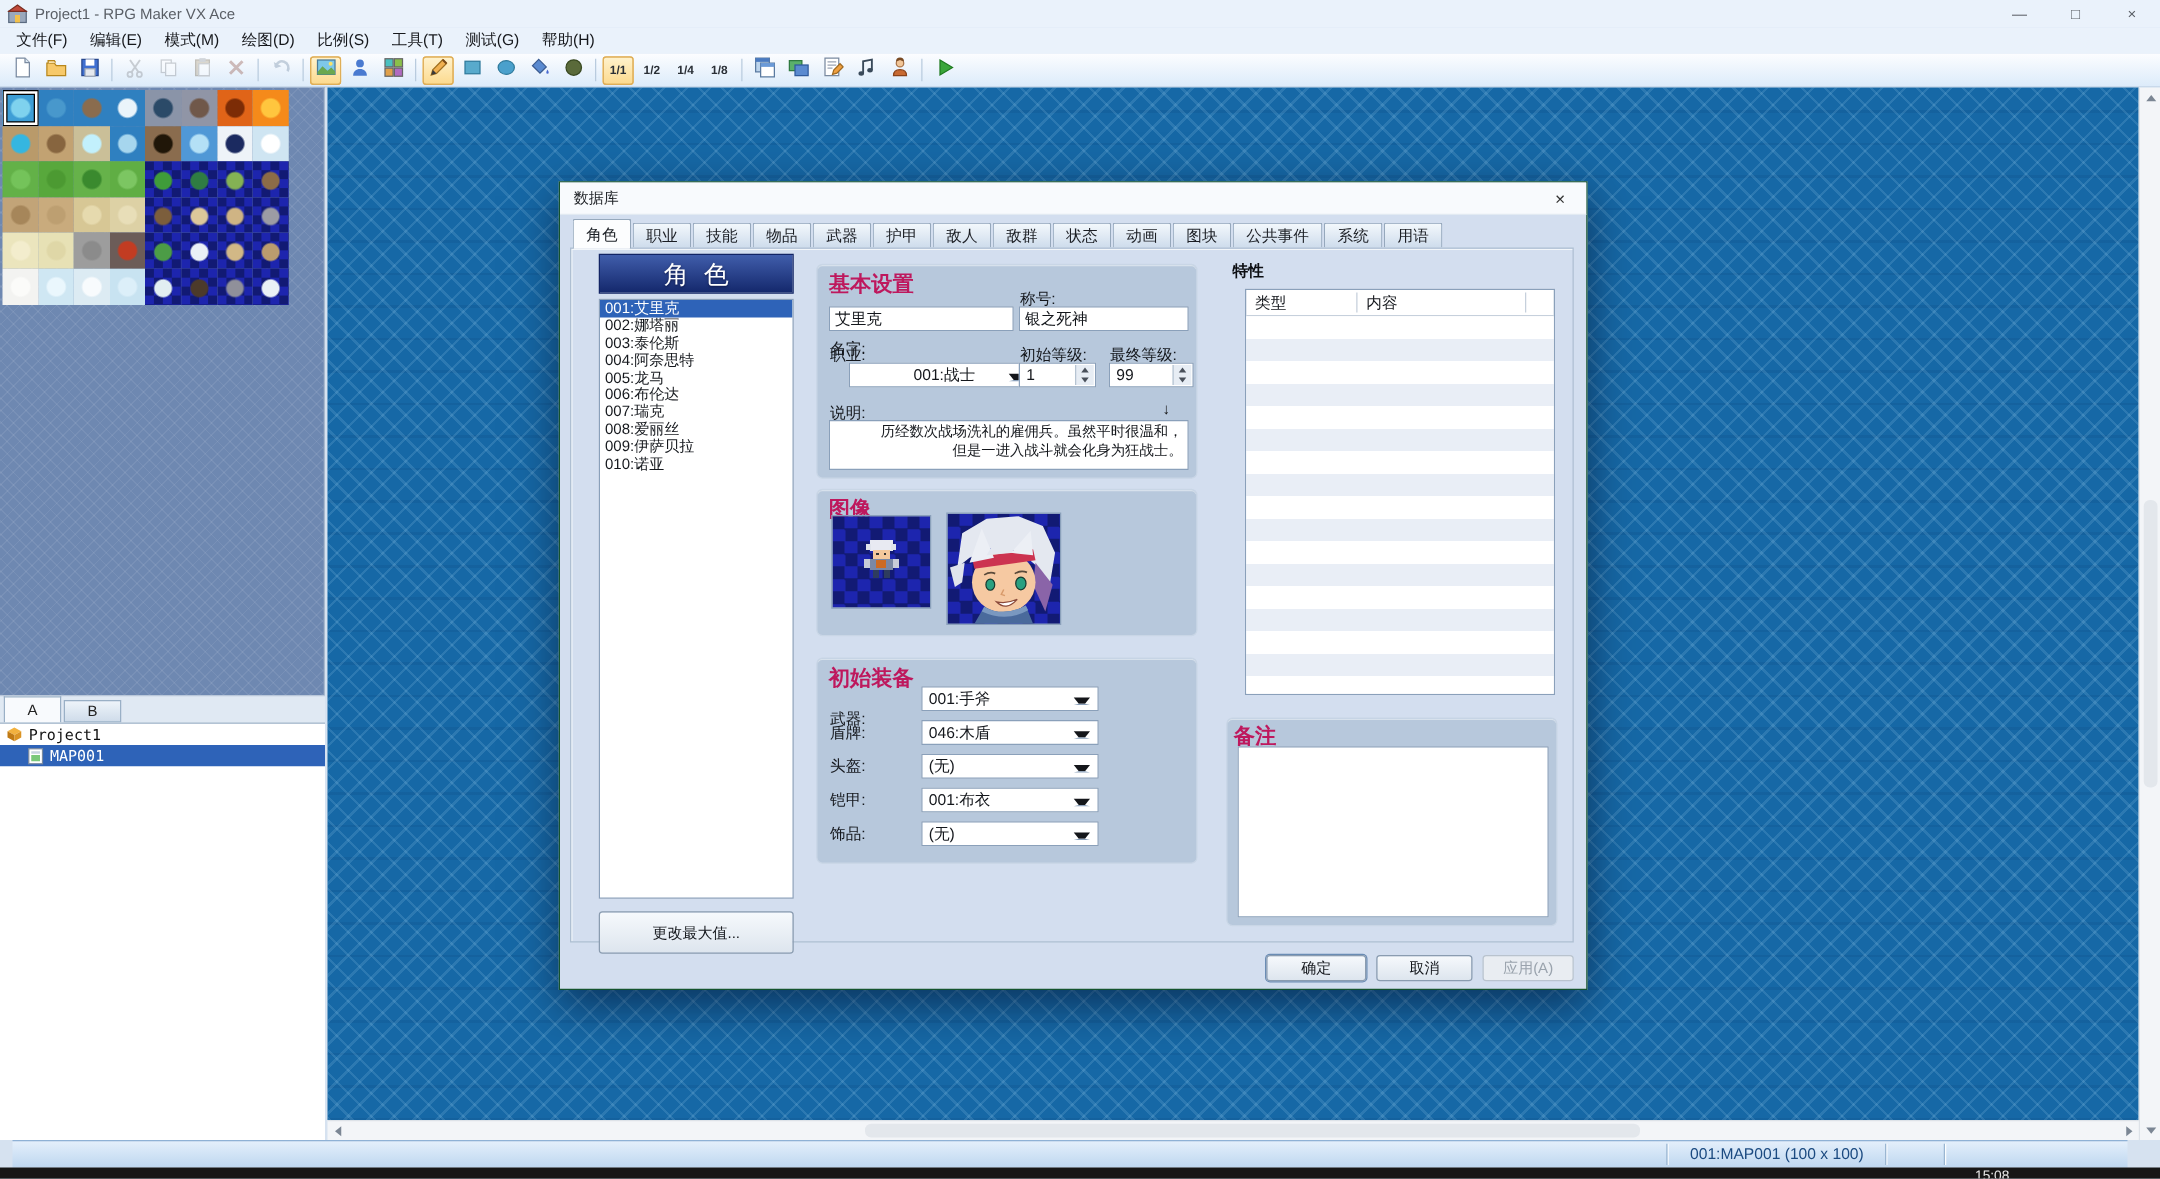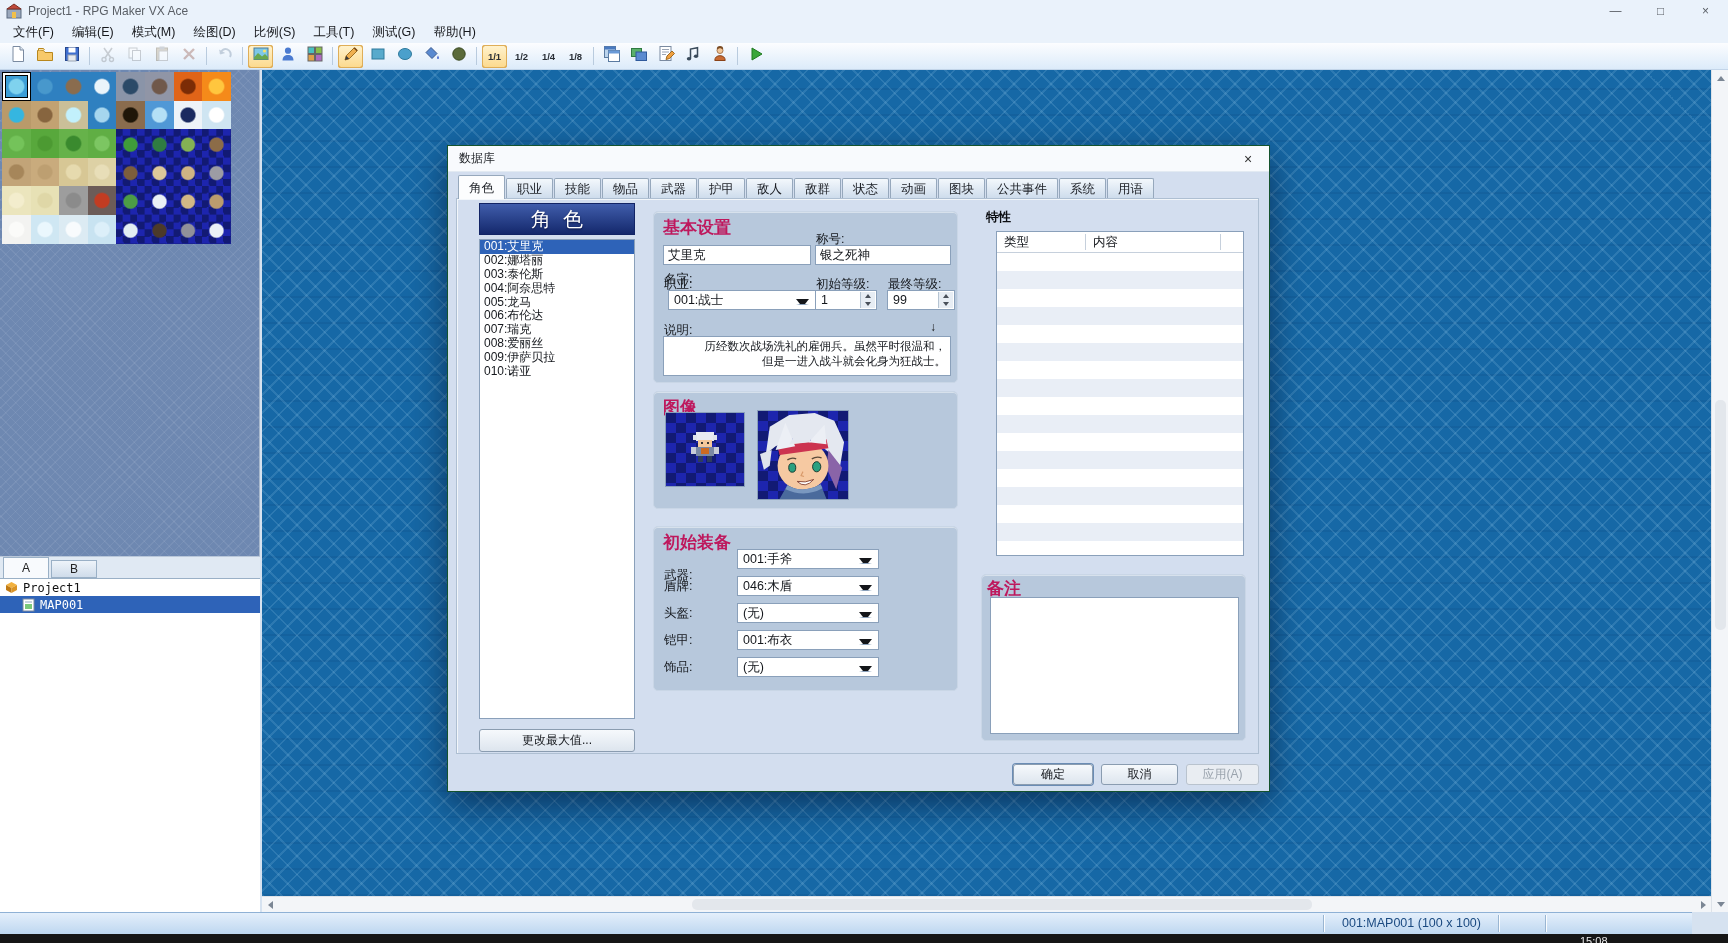--- a/index.html
+++ b/index.html
@@ -53,21 +53,21 @@
   
   .tri{width:0;height:0;display:inline-block;}
   .tri.up{border-left:4px solid transparent;border-right:4px solid transparent;border-bottom:5px solid #7b8694;}
   .tri.dn{border-left:4px solid transparent;border-right:4px solid transparent;border-top:5px solid #7b8694;}
   .tri.lf{border-top:4px solid transparent;border-bottom:4px solid transparent;border-right:5px solid #7b8694;}
   .tri.rt{border-top:4px solid transparent;border-bottom:4px solid transparent;border-left:5px solid #7b8694;}
   .tri.combo{border-left:4px solid transparent;border-right:4px solid transparent;border-top:5px solid #14161a;}
   .tri.sp-up{border-left:3px solid transparent;border-right:3px solid transparent;border-bottom:4px solid #49505a;}
   .tri.sp-dn{border-left:3px solid transparent;border-right:3px solid transparent;border-top:4px solid #49505a;}
   
-  .statusbar{position:absolute;left:0;top:912px;width:1692px;height:22px;background:linear-gradient(#e4effb,#bed7f0);
+  .statusbar{position:absolute;left:10px;top:912px;width:1692px;height:22px;background:linear-gradient(#e4effb,#bed7f0);
     border-top:1px solid #8fb1d5;box-sizing:border-box;font-size:12.5px;color:#1b4a80;text-decoration:underline;}
   .seg-line{position:absolute;top:2px;bottom:2px;width:1px;background:#9ab6d2;box-shadow:1px 0 0 rgba(255,255,255,.9);}
   .map-info{position:absolute;left:1325px;width:173px;top:3px;text-align:center;}
   .taskbar-strip{position:absolute;left:0;top:934px;width:1728px;height:9px;background:#161616;overflow:hidden;color:#e8e8e8;font-size:11px;}
   .clock{position:absolute;left:1580px;top:1px;}
   
   .dialog{position:absolute;left:447px;top:145px;width:821px;height:645px;background:#d3deef;border:1px solid #14532d;
     box-shadow:0 12px 34px rgba(0,0,20,.5);box-sizing:content-box;}
   .dlg-titlebar{position:absolute;left:0;top:0;width:100%;height:26px;background:#f8fafd;border-bottom:1px solid #e2eaf2;
     display:flex;align-items:center;box-sizing:border-box;}
@@ -81,21 +81,21 @@
   .dlg-frame{position:absolute;left:8px;top:52px;width:803px;height:556px;border:1px solid #aebfd2;
     box-shadow:inset 1px 1px 0 #f2f6fa;box-sizing:border-box;}
   
   .actor-header{position:absolute;left:31px;top:57px;width:156px;height:32px;background:linear-gradient(#405dab,#14286c);
     border:1px solid #122465;color:#fff;font-size:20px;display:flex;align-items:center;justify-content:center;
     letter-spacing:12px;text-indent:12px;box-sizing:border-box;text-shadow:0 1px 2px rgba(0,0,30,.6);}
   .actor-list{position:absolute;left:31px;top:93px;width:156px;height:480px;background:#fff;border:1px solid #8aa0ba;
     box-sizing:border-box;overflow:hidden;font-size:12px;color:#15181d;}
   .actor-item{height:13.9px;line-height:13.9px;padding-left:4px;white-space:nowrap;}
   .actor-item.selected{background:#2e63b8;color:#fff;}
-  .change-max-btn{position:absolute;left:31px;top:583px;width:156px;height:23px;}
+  .change-max-btn{position:absolute;left:31px;top:583px;width:156px;height:34px;}
   .btn{background:linear-gradient(#f6f9fc,#dde5ee);border:1px solid #8a9cb0;border-radius:3px;font-size:12px;color:#14171c;
     display:flex;align-items:center;justify-content:center;box-sizing:border-box;}
   
   .grp{position:absolute;background:#b7c8dc;border:1px solid #c9d6e6;border-radius:5px;box-shadow:inset 0 1px 0 rgba(255,255,255,.45);box-sizing:border-box;}
   .grp-title{position:absolute;left:9px;top:4px;font-weight:bold;font-size:17px;color:#be185d;}
   .fld-label{position:absolute;font-size:12.5px;color:#14171c;}
   .txt{position:absolute;background:#fff;border:1px solid #8aa0ba;box-sizing:border-box;font-size:12.5px;color:#14171c;
     padding:0 4px;font-family:inherit;display:flex;align-items:center;}
   input.txt{display:block;line-height:18px;}
   .combo{position:absolute;background:#fff;border:1px solid #8aa0ba;box-sizing:border-box;font-size:12.5px;color:#14171c;
@@ -466,21 +466,21 @@
     <button class="btn change-max-btn">更改最大值...</button>
 
     <div class="grp" style="left:205px;top:65px;width:305px;height:172px;">
       <div class="grp-title">基本设置</div>
       <div class="fld-label" style="left:10px;top:19px;margin-top:40px;">名字:</div>
       <input class="txt" style="left: 9px; top: 33px; width: 148px; height: 20px;" value="艾里克">
       <div class="fld-label" style="left:162px;top:19px;">称号:</div>
       <input class="txt" style="left: 161px; top: 33px; width: 136px; height: 20px;" value="银之死神">
 
       <div class="fld-label" style="left:10px;top:64px;">职业:</div>
-      <div class="combo" style="left:14px;top:78px;width:148px;height:20px;">
+      <div class="combo" style="left:25px;top:78px;width:148px;height:20px;justify-content:center;">
         <span>001:战士</span>
         <span class="tri combo"></span>
       </div>
       <div class="fld-label" style="left:162px;top:64px;">初始等级:</div>
       <div class="spin" style="left:161px;top:78px;width:62px;height:20px;">
         <span>1</span>
         <span class="spin-btns">
             <span class="tri sp-up"></span>
             <span class="tri sp-dn"></span>
           </span>

